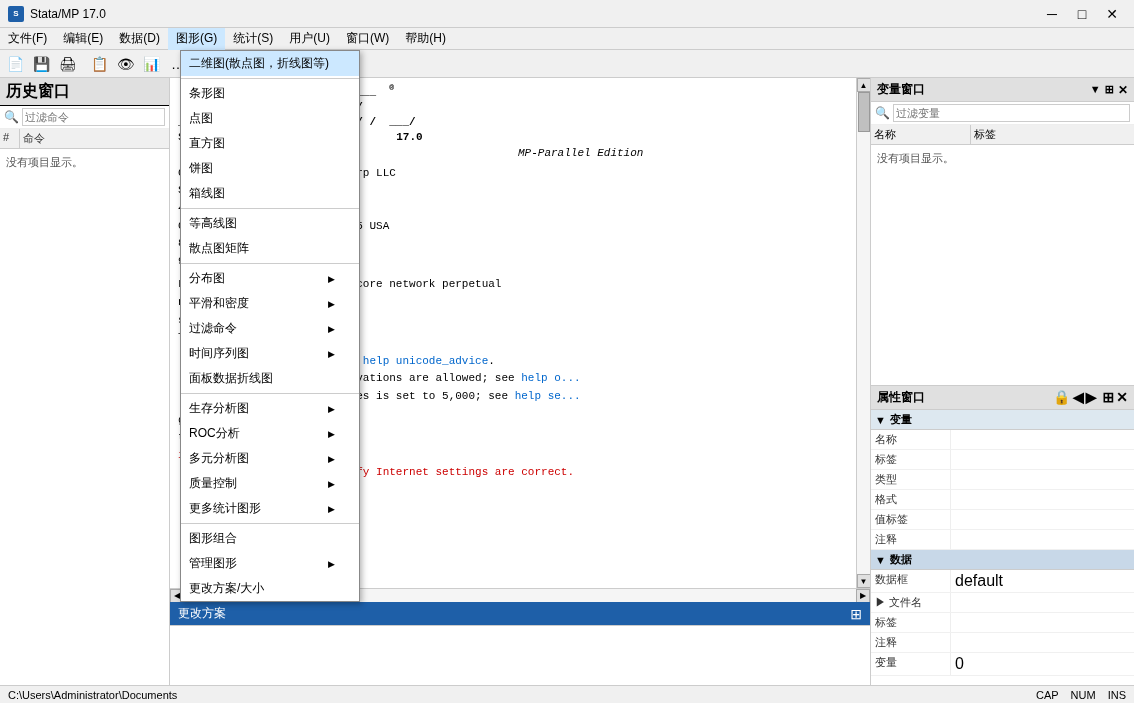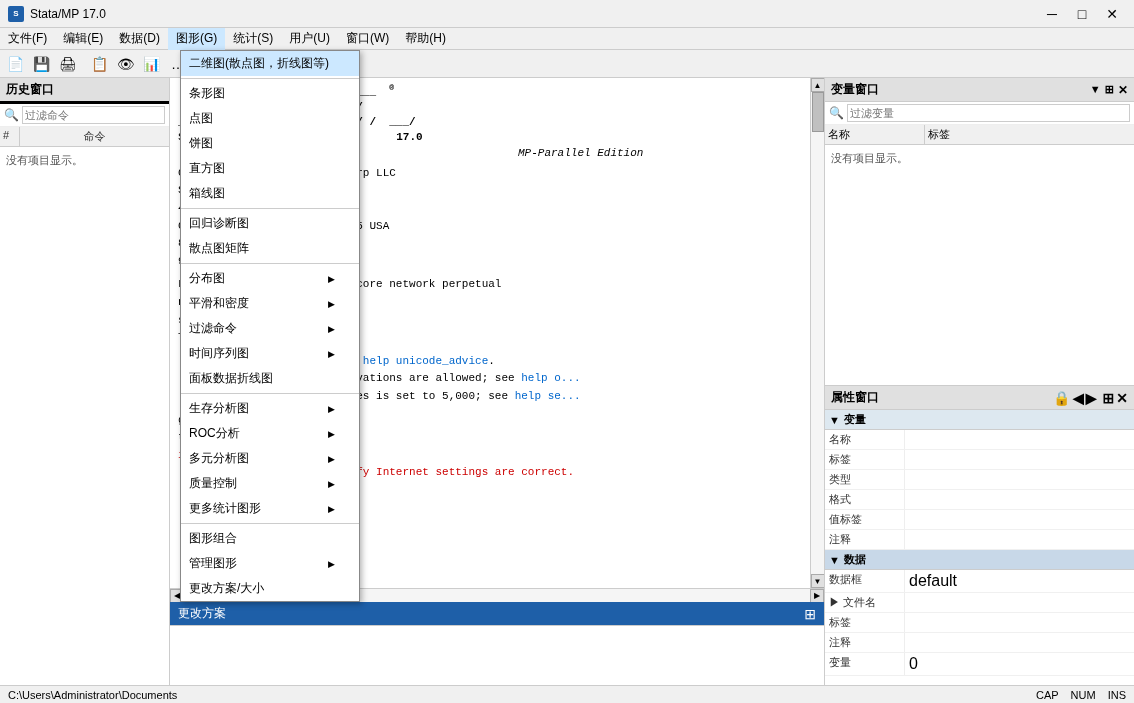--- a/index.html
+++ b/index.html
@@ -92,43 +92,43 @@
       width: 170px;
       background: white;
       border-right: 1px solid #ccc;
       display: flex;
       flex-direction: column;
     }
     #history-header {
       background: #e0e0e0;
       padding: 3px 6px;
       font-weight: bold;
-      font-size: 12px;
-      border-bottom: 3px solid #000000;
+      font-size: 16px;
+      border-bottom: 1px solid #000000;
     }
     #history-search {
       display: flex;
       align-items: center;
       padding: 2px 4px;
       border-bottom: 1px solid #eee;
     }
     #history-search input {
       border: 1px solid #ccc;
       width: 100%;
       height: 18px;
       padding: 0 2px;
       font-size: 11px;
     }
     #history-table-header {
       display: flex;
       background: #f0f0f0;
       border-bottom: 1px solid #ccc;
     }
     .history-col-hash { width: 20px; padding: 2px 3px; border-right: 1px solid #ccc; font-size: 11px; color: #333; }
-    .history-col-cmd { flex: 1; padding: 2px 3px; font-size: 11px; color: #333; text-align: center; }
+    .history-col-cmd { flex: 1; padding: 2px 3px; font-size: 11px; color: #333; }
     #history-empty { padding: 6px; color: #555; font-size: 11px; }
 
     
     #center-panel {
       flex: 1;
       display: flex;
       flex-direction: column;
       background: white;
     }
     #results-area {
@@ -152,21 +152,21 @@
       align-items: center;
     }
     #cmd-input-area {
       height: 60px;
       background: white;
       border-top: 1px solid #ccc;
     }
 
     
     #right-panel {
-      width: 310px;
+      width: 264px;
       display: flex;
       flex-direction: column;
       border-left: 1px solid #ccc;
     }
     #vars-panel {
       flex: 1;
       background: white;
       display: flex;
       flex-direction: column;
     }
@@ -208,21 +208,21 @@
       border-top: 1px solid #ccc;
       display: flex;
       flex-direction: column;
     }
     #props-header {
       background: #e0e0e0;
       padding: 3px 6px;
       font-weight: bold;
       display: flex;
       justify-content: space-between;
-      align-items: center;
+      align-items: flex-start;
       border-bottom: 1px solid #ccc;
     }
     #props-nav { display: flex; gap: 2px; align-items: center; }
     #props-nav span { font-size: 14px; cursor: pointer; }
     #props-content { overflow: auto; flex: 1; }
     .props-row {
       display: flex;
       border-bottom: 1px solid #f0f0f0;
       min-height: 20px;
     }
@@ -538,25 +538,25 @@
     <span>INS</span>
   </div>
 </div>
 
 <div id="dropdown-overlay">
   <div id="graphs-dropdown">
     <div class="dd-item highlighted">二维图(散点图，折线图等)</div>
     <div class="dd-sep"></div>
     <div class="dd-item">条形图</div>
     <div class="dd-item">点图</div>
+    <div class="dd-item">直方图</div>
     <div class="dd-item">饼图</div>
-    <div class="dd-item">直方图</div>
     <div class="dd-item">箱线图</div>
     <div class="dd-sep"></div>
-    <div class="dd-item">回归诊断图</div>
+    <div class="dd-item">等高线图</div>
     <div class="dd-item">散点图矩阵</div>
     <div class="dd-sep"></div>
     <div class="dd-item dd-submenu-indicator">分布图</div>
     <div class="dd-item dd-submenu-indicator">平滑和密度</div>
     <div class="dd-item dd-submenu-indicator">过滤命令</div>
     <div class="dd-item dd-submenu-indicator">时间序列图</div>
     <div class="dd-item">面板数据折线图</div>
     <div class="dd-sep"></div>
     <div class="dd-item dd-submenu-indicator">生存分析图</div>
     <div class="dd-item dd-submenu-indicator">ROC分析</div>

